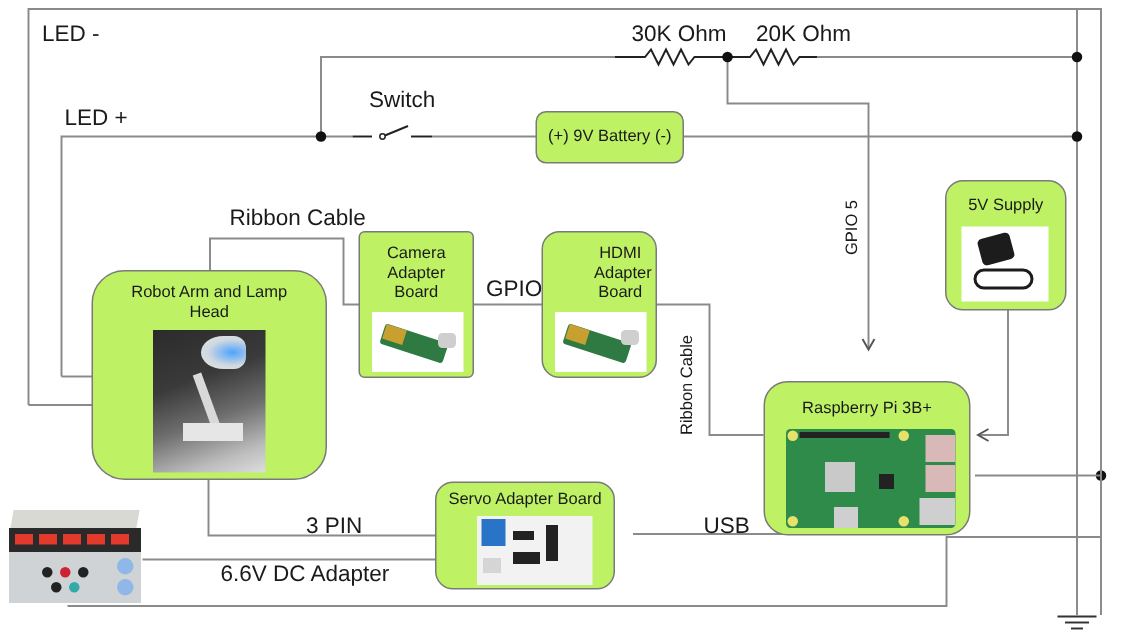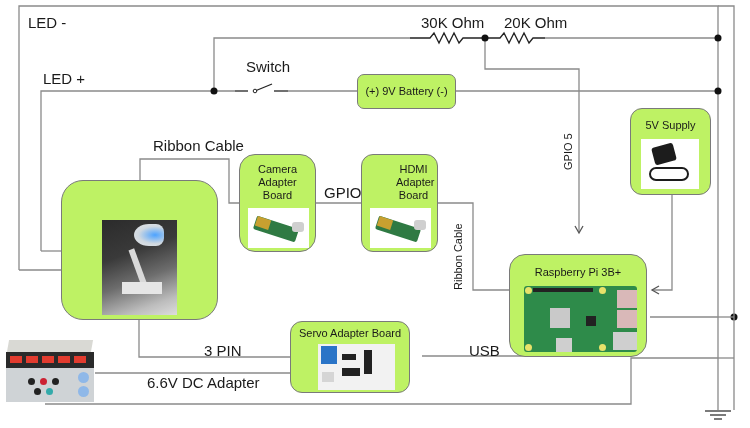--- a/index.html
+++ b/index.html
@@ -96,46 +96,47 @@
 <span class="vert" style="left:452px;top:290px;">Ribbon Cable</span>
 <span class="lbl" style="left:204px;top:344px;">3 PIN</span>
 <span class="lbl" style="left:469px;top:344px;">USB</span>
 <span class="lbl" style="left:147px;top:376px;">6.6V DC Adapter</span>
 
 <div class="box" style="left:357px;top:74px;width:99px;height:35px;border-radius:7px;">
   <span style="display:block;padding-top:10px;">(+) 9V Battery (-)</span>
 </div>
 
 <div class="box" style="left:61px;top:180px;width:157px;height:140px;border-radius:22px;">
+  <span class="title" style="padding:8px 12px 0;">Robot Arm and Lamp Head</span>
   <div class="pic" style="left:40px;top:39px;width:75px;height:95px;background:linear-gradient(160deg,#2b2b2b 0%,#3a3a3a 35%,#6d6d6d 60%,#bdbdbd 85%,#ddd 100%);">
     <div style="position:absolute;left:32px;top:4px;width:30px;height:22px;background:radial-gradient(ellipse at 70% 50%,#4da3ff 0%,#cfd8e0 55%,#e8e8e8 100%);border-radius:50% 8px 8px 50%;"></div>
     <div style="position:absolute;left:34px;top:28px;width:6px;height:45px;background:#d9d9d9;transform:rotate(-20deg);"></div>
     <div style="position:absolute;left:20px;top:62px;width:40px;height:12px;background:#e6e6e6;"></div>
   </div>
 </div>
 
-<div class="box" style="left:239px;top:154px;width:77px;height:98px;border-radius:16px;">
+<div class="box" style="left:239px;top:154px;width:77px;height:98px;border-radius:4px;">
   <span class="title" style="padding:8px 6px 0;">Camera Adapter Board</span>
   <div class="pic" style="left:8px;top:53px;width:61px;height:40px;">
     <div style="position:absolute;left:6px;top:14px;width:44px;height:14px;background:#2f7a43;transform:rotate(18deg);border-radius:2px;"></div>
     <div style="position:absolute;left:8px;top:10px;width:14px;height:10px;background:#c8a030;transform:rotate(18deg);"></div>
     <div style="position:absolute;left:44px;top:14px;width:12px;height:10px;background:#cfcfcf;border-radius:3px;"></div>
   </div>
 </div>
 
 <div class="box" style="left:361px;top:154px;width:77px;height:98px;border-radius:12px;padding-left:28px;">
   <span class="title" style="padding:8px 6px 0;">HDMI Adapter Board</span>
   <div class="pic" style="left:8px;top:53px;width:61px;height:40px;">
     <div style="position:absolute;left:6px;top:14px;width:44px;height:14px;background:#2f7a43;transform:rotate(18deg);border-radius:2px;"></div>
     <div style="position:absolute;left:8px;top:10px;width:14px;height:10px;background:#c8a030;transform:rotate(18deg);"></div>
     <div style="position:absolute;left:44px;top:12px;width:12px;height:10px;background:#cfcfcf;border-radius:3px;"></div>
   </div>
 </div>
 
-<div class="box" style="left:630px;top:108px;width:81px;height:87px;border-radius:12px;">
+<div class="box" style="left:630px;top:120px;width:81px;height:87px;border-radius:12px;">
   <span class="title" style="padding-top:10px;">5V Supply</span>
   <div class="pic" style="left:10px;top:30px;width:58px;height:50px;">
     <div style="position:absolute;left:12px;top:6px;width:22px;height:18px;background:#1c1c1c;border-radius:3px;transform:rotate(-15deg);"></div>
     <div style="position:absolute;left:8px;top:28px;width:36px;height:10px;border:2px solid #1c1c1c;border-radius:10px;"></div>
   </div>
 </div>
 
 <div class="box" style="left:509px;top:254px;width:138px;height:103px;border-radius:16px;">
   <span class="title" style="padding-top:11px;">Raspberry Pi 3B+</span>
   <div class="pic" style="left:14px;top:31px;width:113px;height:66px;background:#2e8b4a;border-radius:3px;">

